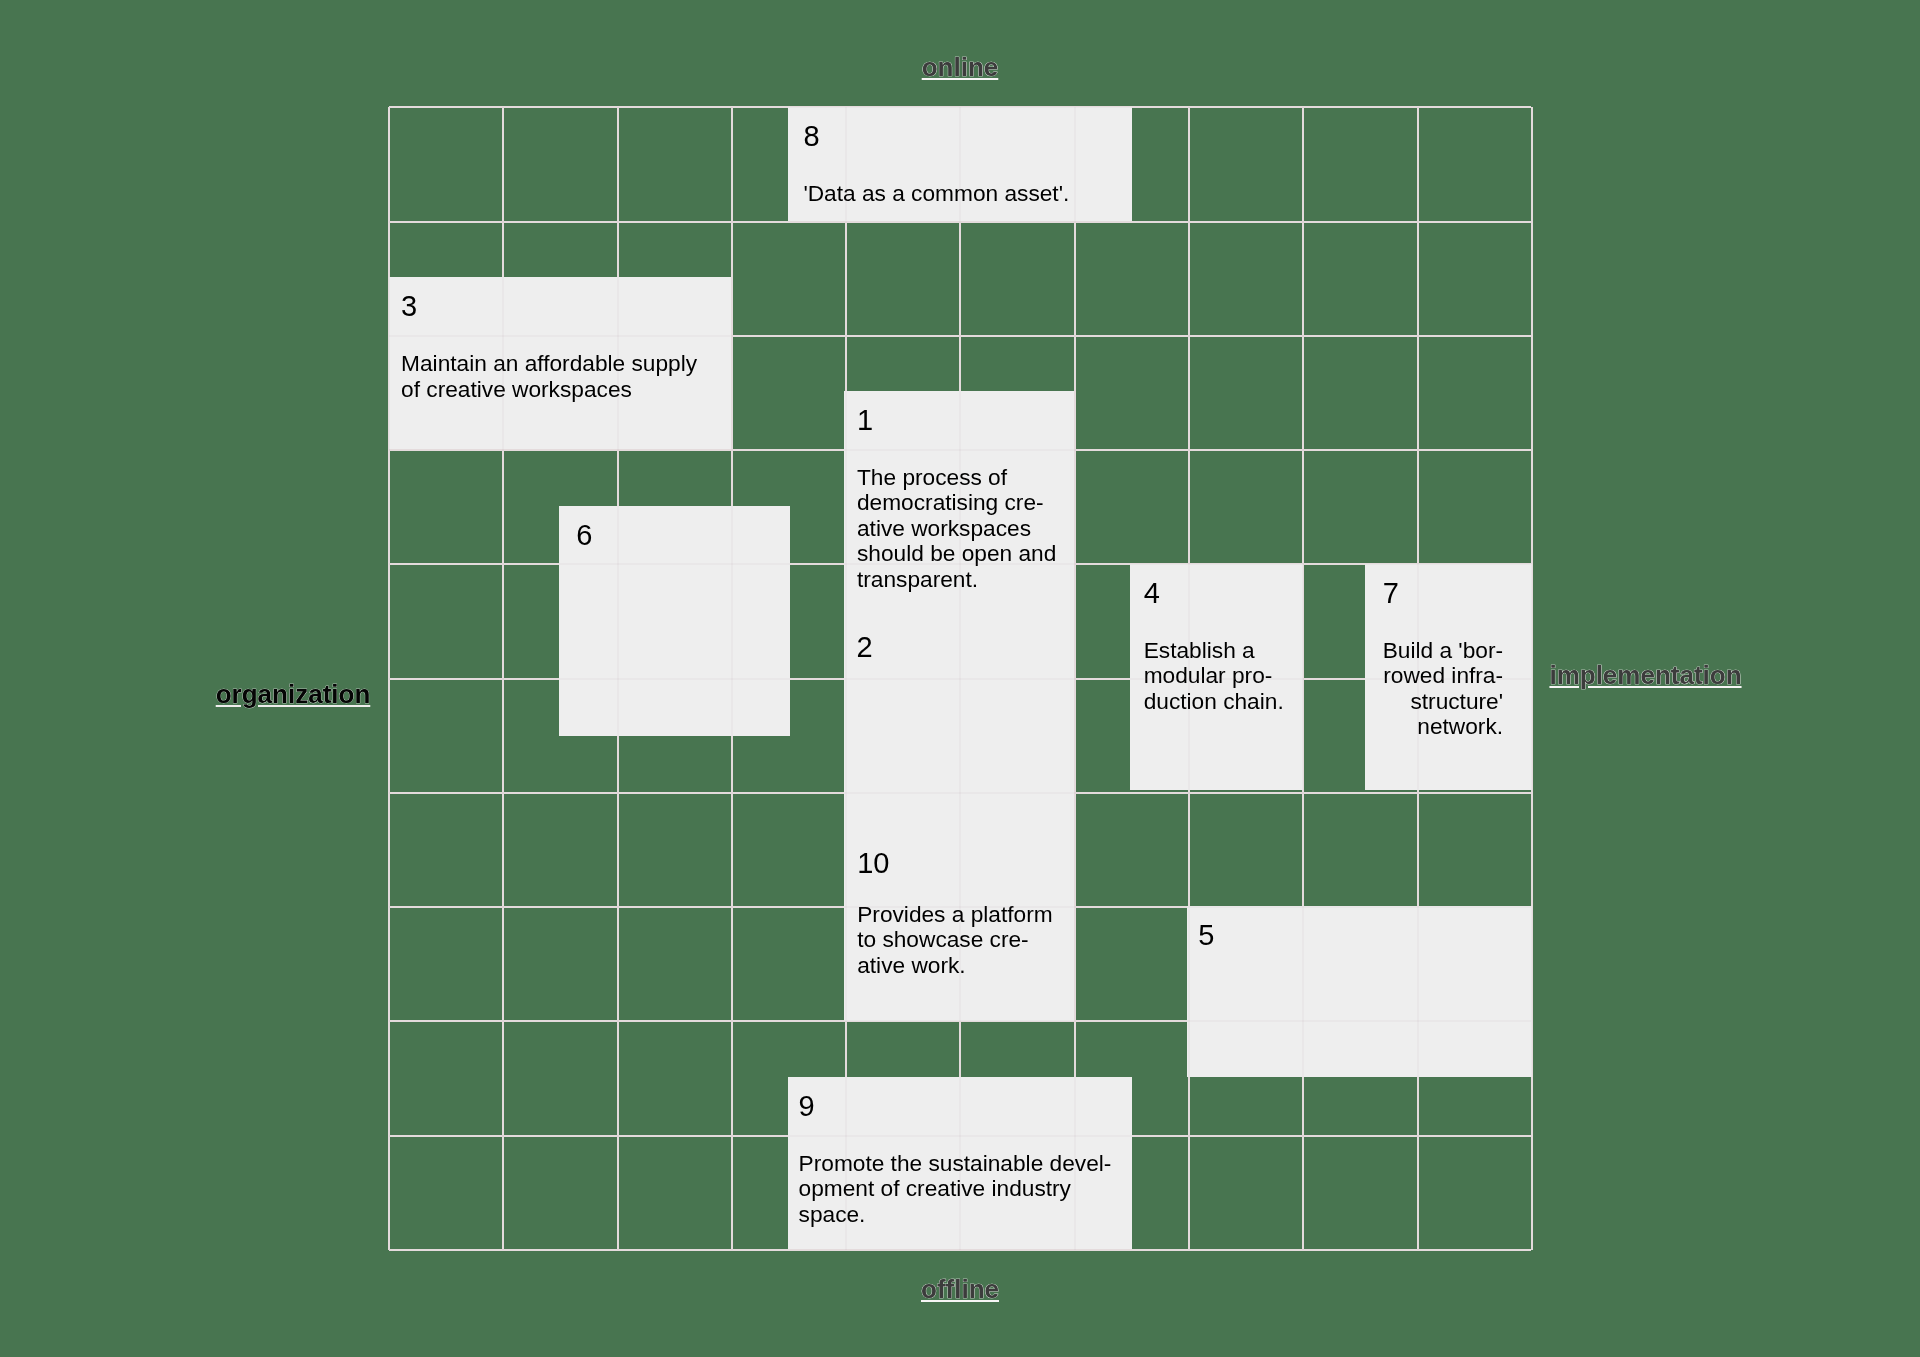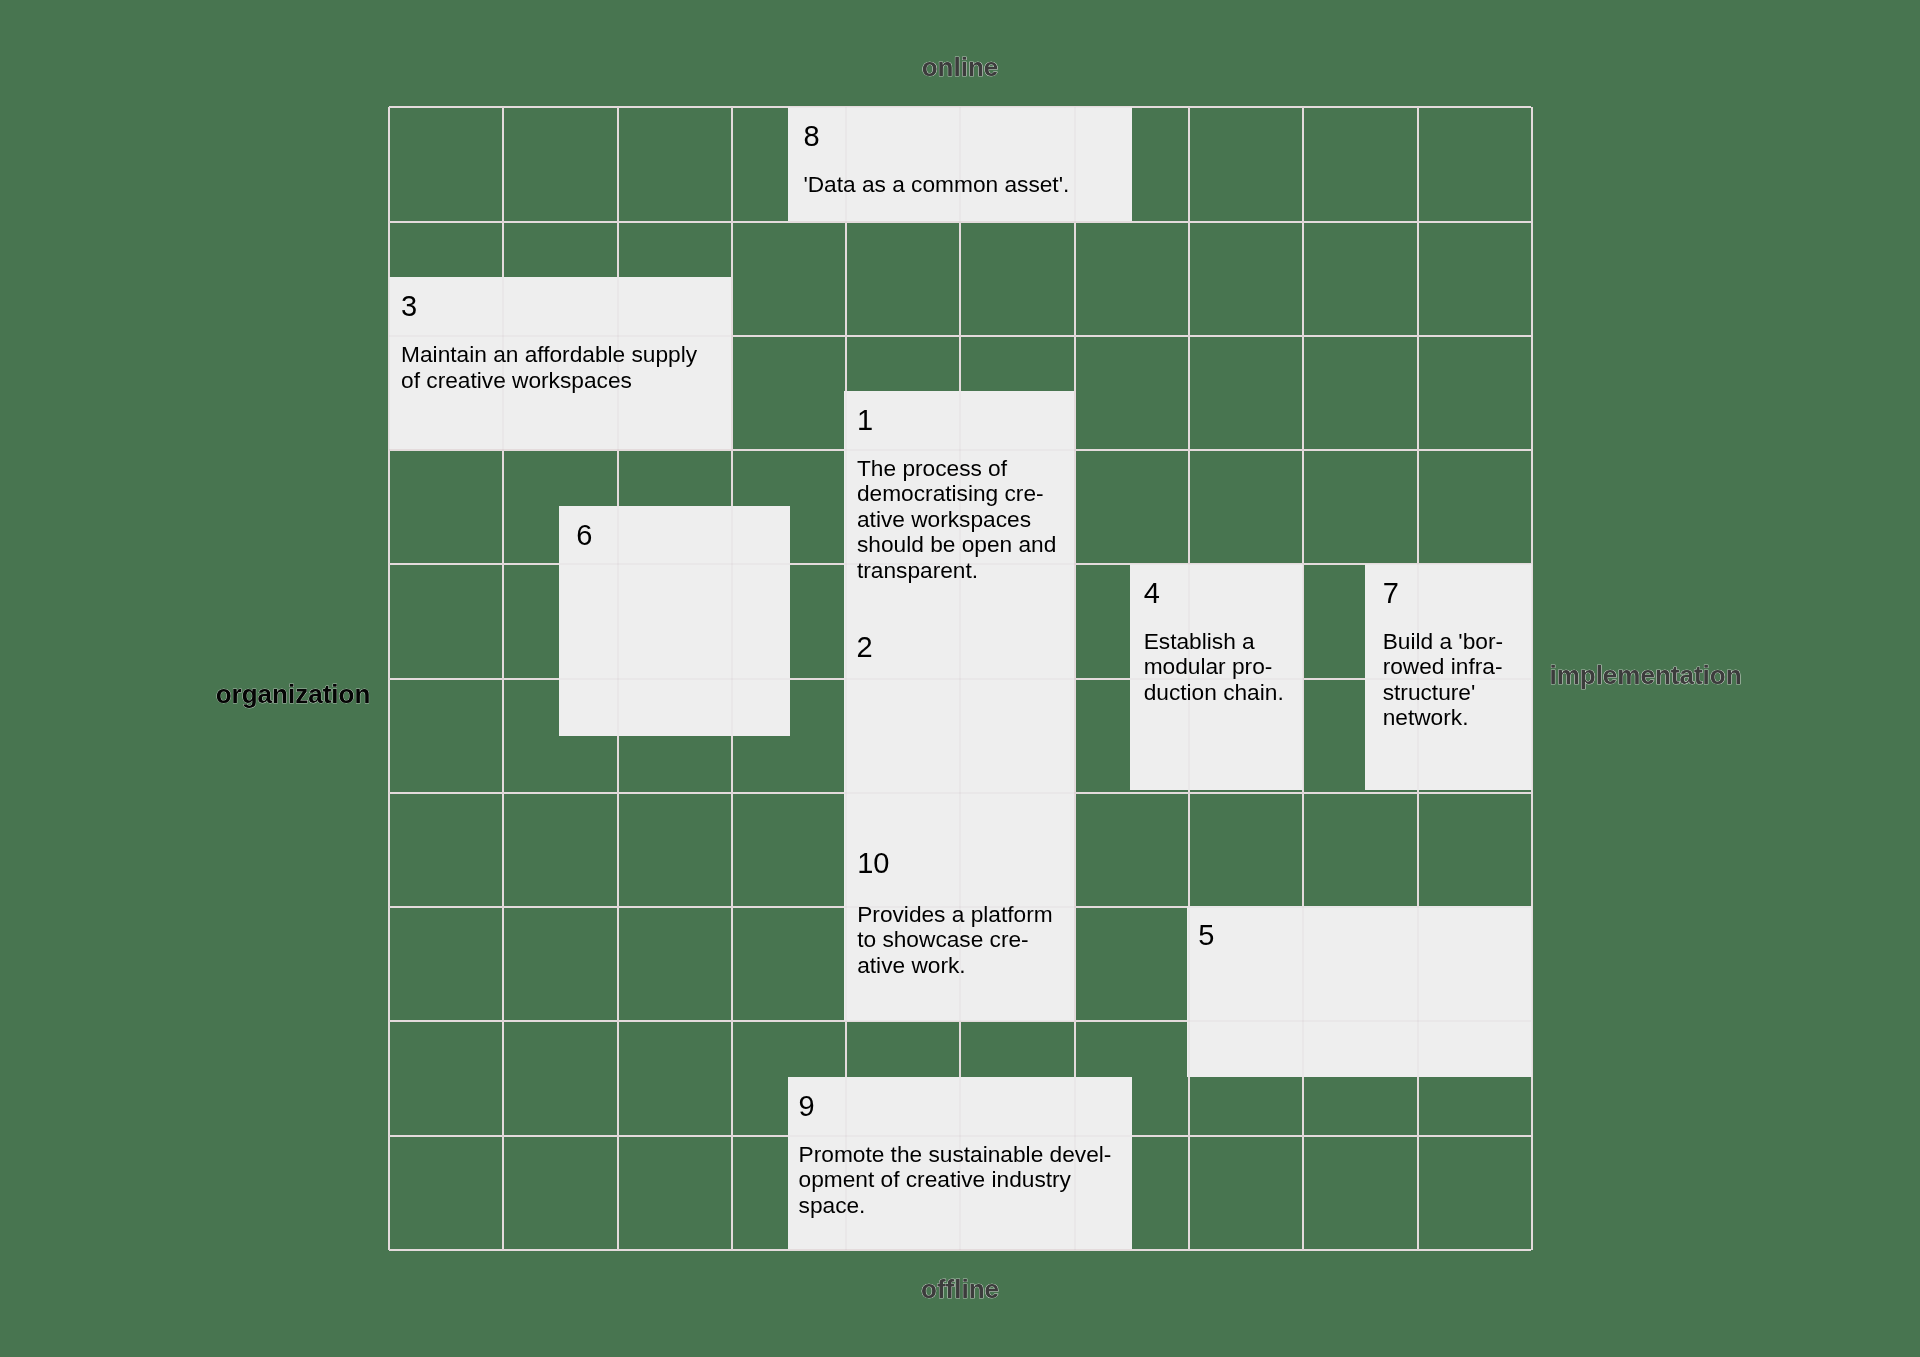--- a/index.html
+++ b/index.html
@@ -13,30 +13,30 @@
   #cards{position:absolute;left:0;top:0;width:1920px;height:1357px;}
 
   .gl-v{position:absolute;top:0;width:2px;height:100%;background:#e9e1e2;}
   .gl-h{position:absolute;left:0;height:2px;width:100%;background:#e9e1e2;}
 
   .card{position:absolute;background:#eeeeee;box-sizing:border-box;
         padding-left:13.5px;padding-right:12.5px;overflow:hidden;}
   .card .num{font-size:29px;line-height:1;color:#000;margin:0;
              position:absolute;left:13.5px;top:15.1px;}
   .card .body{font-size:22.7px;line-height:25.5px;color:#000;margin:0;
-              position:absolute;left:13.5px;top:65px;white-space:pre-line;}
+              position:absolute;left:13.5px;top:74.0px;white-space:pre-line;}
 
   #gridtop{position:absolute;left:0;top:0;width:100%;height:100%;pointer-events:none;}
   .glt-v{position:absolute;top:0;width:2px;height:100%;background:rgba(170,140,145,0.065);}
   .glt-h{position:absolute;left:0;height:2px;width:100%;background:rgba(170,140,145,0.065);}
 
   .axlabel{position:absolute;font-size:26px;font-weight:bold;color:#3c3c3c;
            white-space:nowrap;
            -webkit-text-stroke:0.7px #f7f5f5;
-           paint-order:stroke fill;}
+           paint-order:stroke fill;text-decoration:underline;}
   .axlabel.plain{-webkit-text-stroke:0.55px #f0eeee;color:#050505;margin-top:18px;}
 </style>
 </head>
 <body>
 
 <div id="stage">
 
   <div id="plot">
     <div id="gridback">
         <div class="gl-v" style="left: -0.6px;"></div>
@@ -85,21 +85,21 @@
         <div class="num" style="top: 15.5px; left: 17.7px;">6</div>
       </div>
       <div class="card" style="left: 1130.3px; top: 563.6px; width: 172.8px; height: 226.9px;">
         <div class="num" style="left: 13.4px;">4</div>
         <div class="body" style="left: 13.4px;">Establish a
 modular pro-
 duction chain.</div>
       </div>
       <div class="card" style="left: 1364.8px; top: 563.6px; width: 167.3px; height: 226.8px;">
         <div class="num" style="left: 17.9px;">7</div>
-        <div class="body" style="left: 17.9px;">Build a 'bor-
+        <div class="body" style="left: 17.9px; text-align: right;">Build a 'bor-
 rowed infra-
 structure'
 network.</div>
       </div>
       <div class="card" style="left: 844.4px; top: 618.2px; width: 230px; height: 229.8px;">
         <div class="num" style="left: 12.1px;">2</div>
       </div>
       <div class="card" style="left: 844.4px; top: 832.6px; width: 230px; height: 188px;">
         <div class="num" style="top: 16.5px; left: 12.8px;">10</div>
         <div class="body" style="top: 69.3px; left: 12.8px;">Provides a platform

